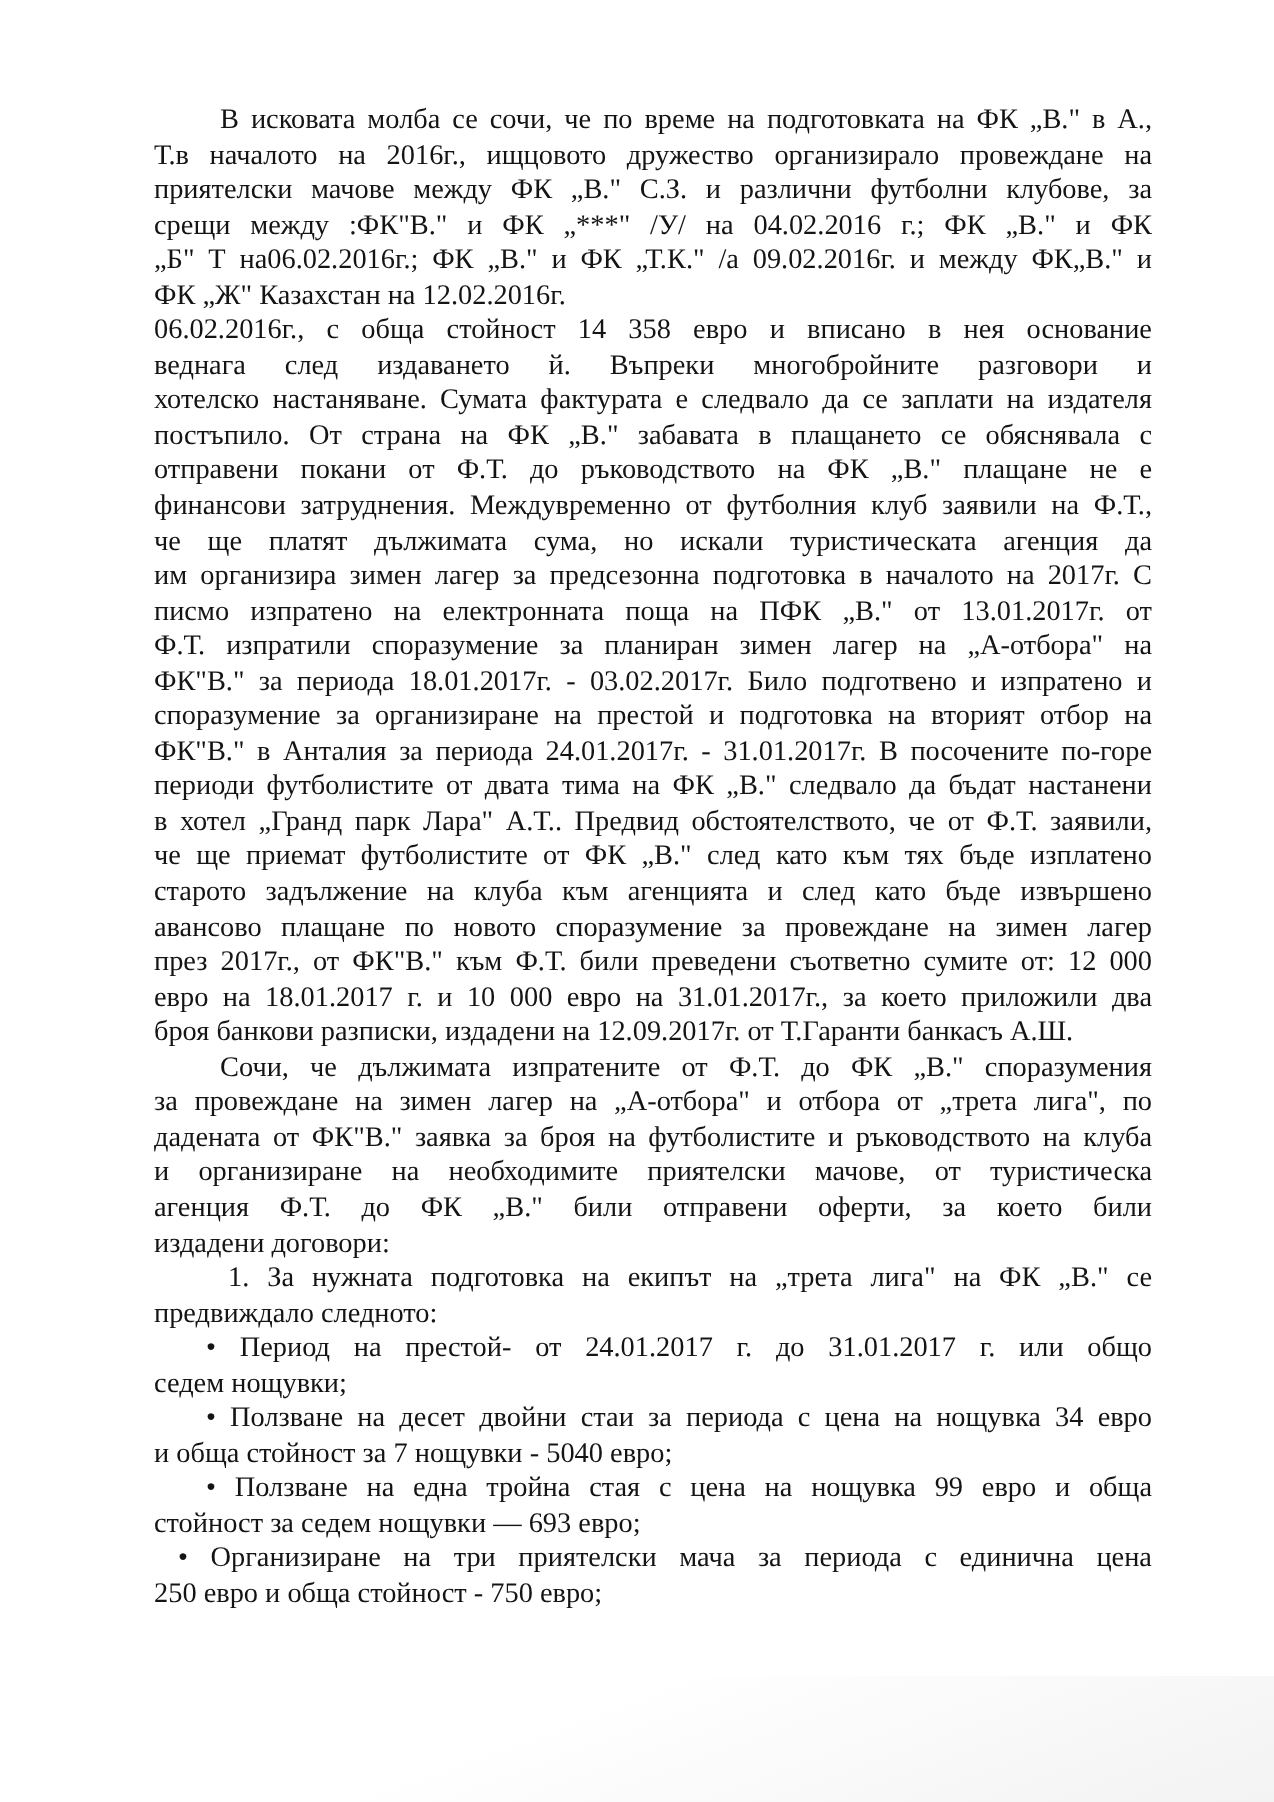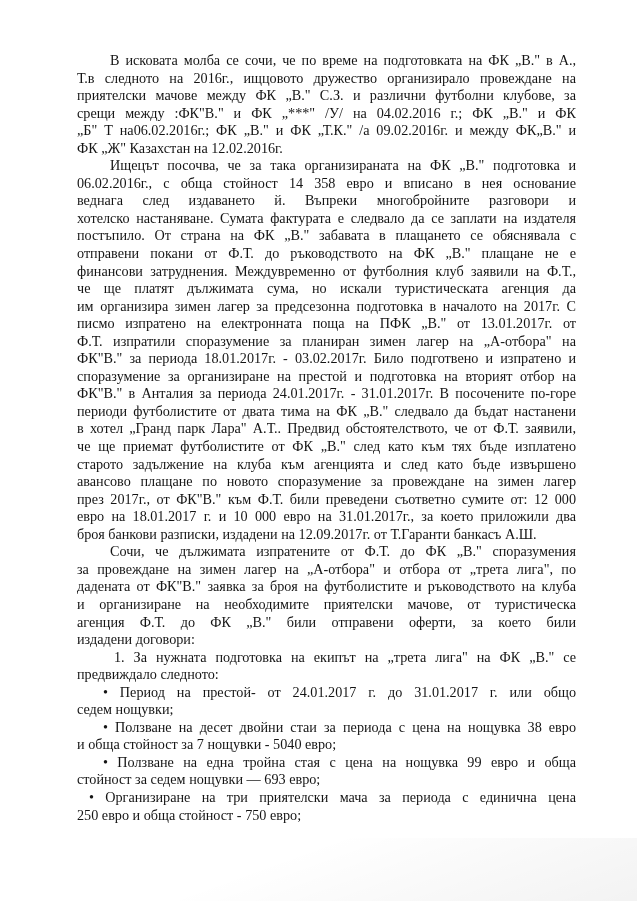--- a/index.html
+++ b/index.html
@@ -58,28 +58,27 @@
     pointer-events: none;
   }
 </style>
 </head>
 <body>
 
 <div class="page">
   <div class="doc-text" style="color: rgb(20, 20, 20);">
       <div class="para body">
         <div class="line first">В исковата молба се сочи, че по време на подготовката на ФК „В." в А.,</div>
-        <div class="line">Т.в следното на 2016г., ищцовото дружество организирало провеждане на</div>
+        <div class="line">Т.в началото на 2016г., ищцовото дружество организирало провеждане на</div>
         <div class="line">приятелски мачове между ФК „В." С.З. и различни футболни клубове, за</div>
         <div class="line">срещи между :ФК"В." и ФК „***" /У/ на 04.02.2016 г.; ФК „В." и ФК</div>
         <div class="line">„Б" Т на06.02.2016г.; ФК „В." и ФК „Т.К." /а 09.02.2016г. и между ФК„В." и</div>
         <div class="line last">ФК „Ж" Казахстан на 12.02.2016г.</div>
       </div>
       <div class="para body">
-        <div class="line first">Ищецът посочва, че за така организираната на ФК „В." подготовка и</div>
         <div class="line">06.02.2016г., с обща стойност 14 358 евро и вписано в нея основание</div>
         <div class="line">веднага след издаването й. Въпреки многобройните разговори и</div>
         <div class="line">хотелско настаняване. Сумата фактурата е следвало да се заплати на издателя</div>
         <div class="line">постъпило. От страна на ФК „В." забавата в плащането се обяснявала с</div>
         <div class="line">отправени покани от Ф.Т. до ръководството на ФК „В." плащане не е</div>
         <div class="line">финансови затруднения. Междувременно от футболния клуб заявили на Ф.Т.,</div>
         <div class="line">че ще платят дължимата сума, но искали туристическата агенция да</div>
         <div class="line">им организира зимен лагер за предсезонна подготовка в началото на 2017г. С</div>
         <div class="line">писмо изпратено на електронната поща на ПФК „В." от 13.01.2017г. от</div>
         <div class="line">Ф.Т. изпратили споразумение за планиран зимен лагер на „А-отбора" на</div>
@@ -105,21 +104,21 @@
       </div>
       <div class="para numbered">
         <div class="line first">1. За нужната подготовка на екипът на „трета лига" на ФК „В." се</div>
         <div class="line last">предвиждало следното:</div>
       </div>
       <div class="para bullet">
         <div class="line first">•   Период на престой- от 24.01.2017 г. до 31.01.2017 г. или общо</div>
         <div class="line last">седем нощувки;</div>
       </div>
       <div class="para bullet">
-        <div class="line first">•   Ползване на десет двойни стаи за периода с цена на нощувка 38 евро</div>
+        <div class="line first">•   Ползване на десет двойни стаи за периода с цена на нощувка 34 евро</div>
         <div class="line last">и обща стойност за 7 нощувки - 5040 евро;</div>
       </div>
       <div class="para bullet">
         <div class="line first">•   Ползване на една тройна стая с цена на нощувка 99 евро и обща</div>
         <div class="line last">стойност за седем нощувки — 693 евро;</div>
       </div>
       <div class="para bullet-tight">
         <div class="line first">• Организиране на три приятелски мача за периода с единична цена</div>
         <div class="line last">250 евро и обща стойност - 750 евро;</div>
       </div>

